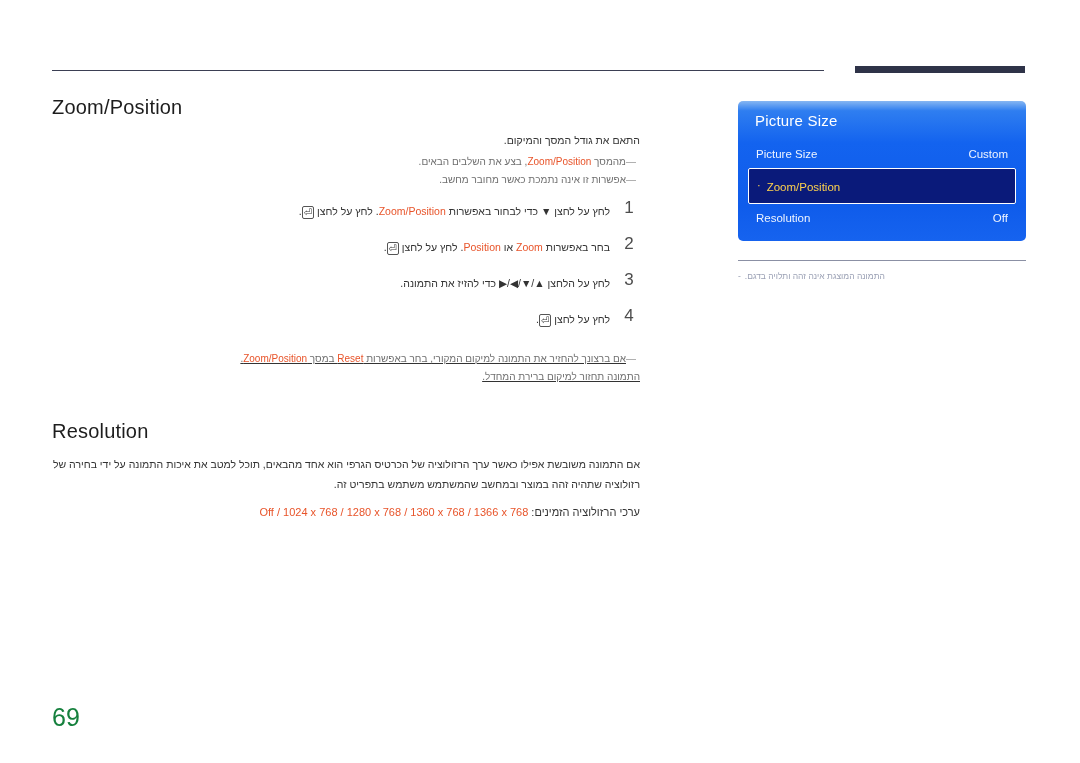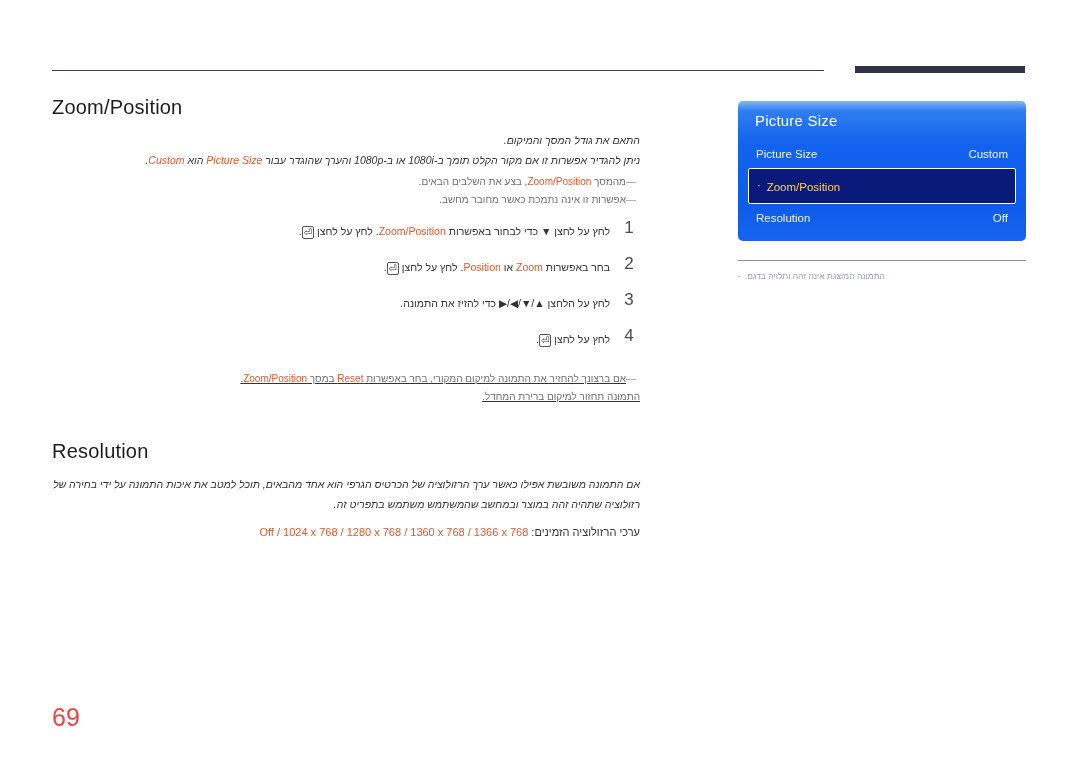--- a/index.html
+++ b/index.html
@@ -61,21 +61,20 @@
   }
   h1.section-title.sec2 {
     margin-top: 0;
   }
 
   p.lead {
     font-size: 10.5px;
     line-height: 18px;
     color: #333333;
     margin: 0 0 2px 0;
-    font-style: italic;
   }
 
   .note-list {
     margin: 4px 0 0 0;
     padding: 0;
     list-style: none;
   }
   .note-list li {
     position: relative;
     font-size: 10px;
@@ -226,41 +225,38 @@
     gap: 4px;
   }
   .osd-caption .cdash { color: #9aa0b4; }
 
   
   .page-num {
     position: absolute;
     left: 52px;
     top: 703px;
     font-size: 25px;
-    color: #ef4444;
+    color: #15803d;
     direction: ltr;
   }
 </style>
 </head>
 <body>
 
 <div class="page">
 
   <div class="hdr-thin"></div>
   <div class="hdr-thick"></div>
 
   <div class="doc">
 
     <h1 class="section-title">Zoom/Position</h1>
 
     <p class="lead">התאם את גודל המסך והמיקום.</p>
 
-    <p class="lead">
-      <span>ניתן להגדיר אפשרות זו אם מקור הקלט תומך ב-1080i או ב-1080p והערך שהוגדר עבור </span><span class="en">Picture Size</span><span> הוא </span><span class="en">Custom</span><span>.</span>
-    </p>
 
     <ul class="note-list">
       <li>
         <span class="dash">—</span><span>מהמסך </span><span class="en">Zoom/Position</span><span>, בצע את השלבים הבאים.</span>
       </li>
       <li>
         <span class="dash">—</span><span>אפשרות זו אינה נתמכת כאשר מחובר מחשב.</span>
       </li>
     </ul>
 

